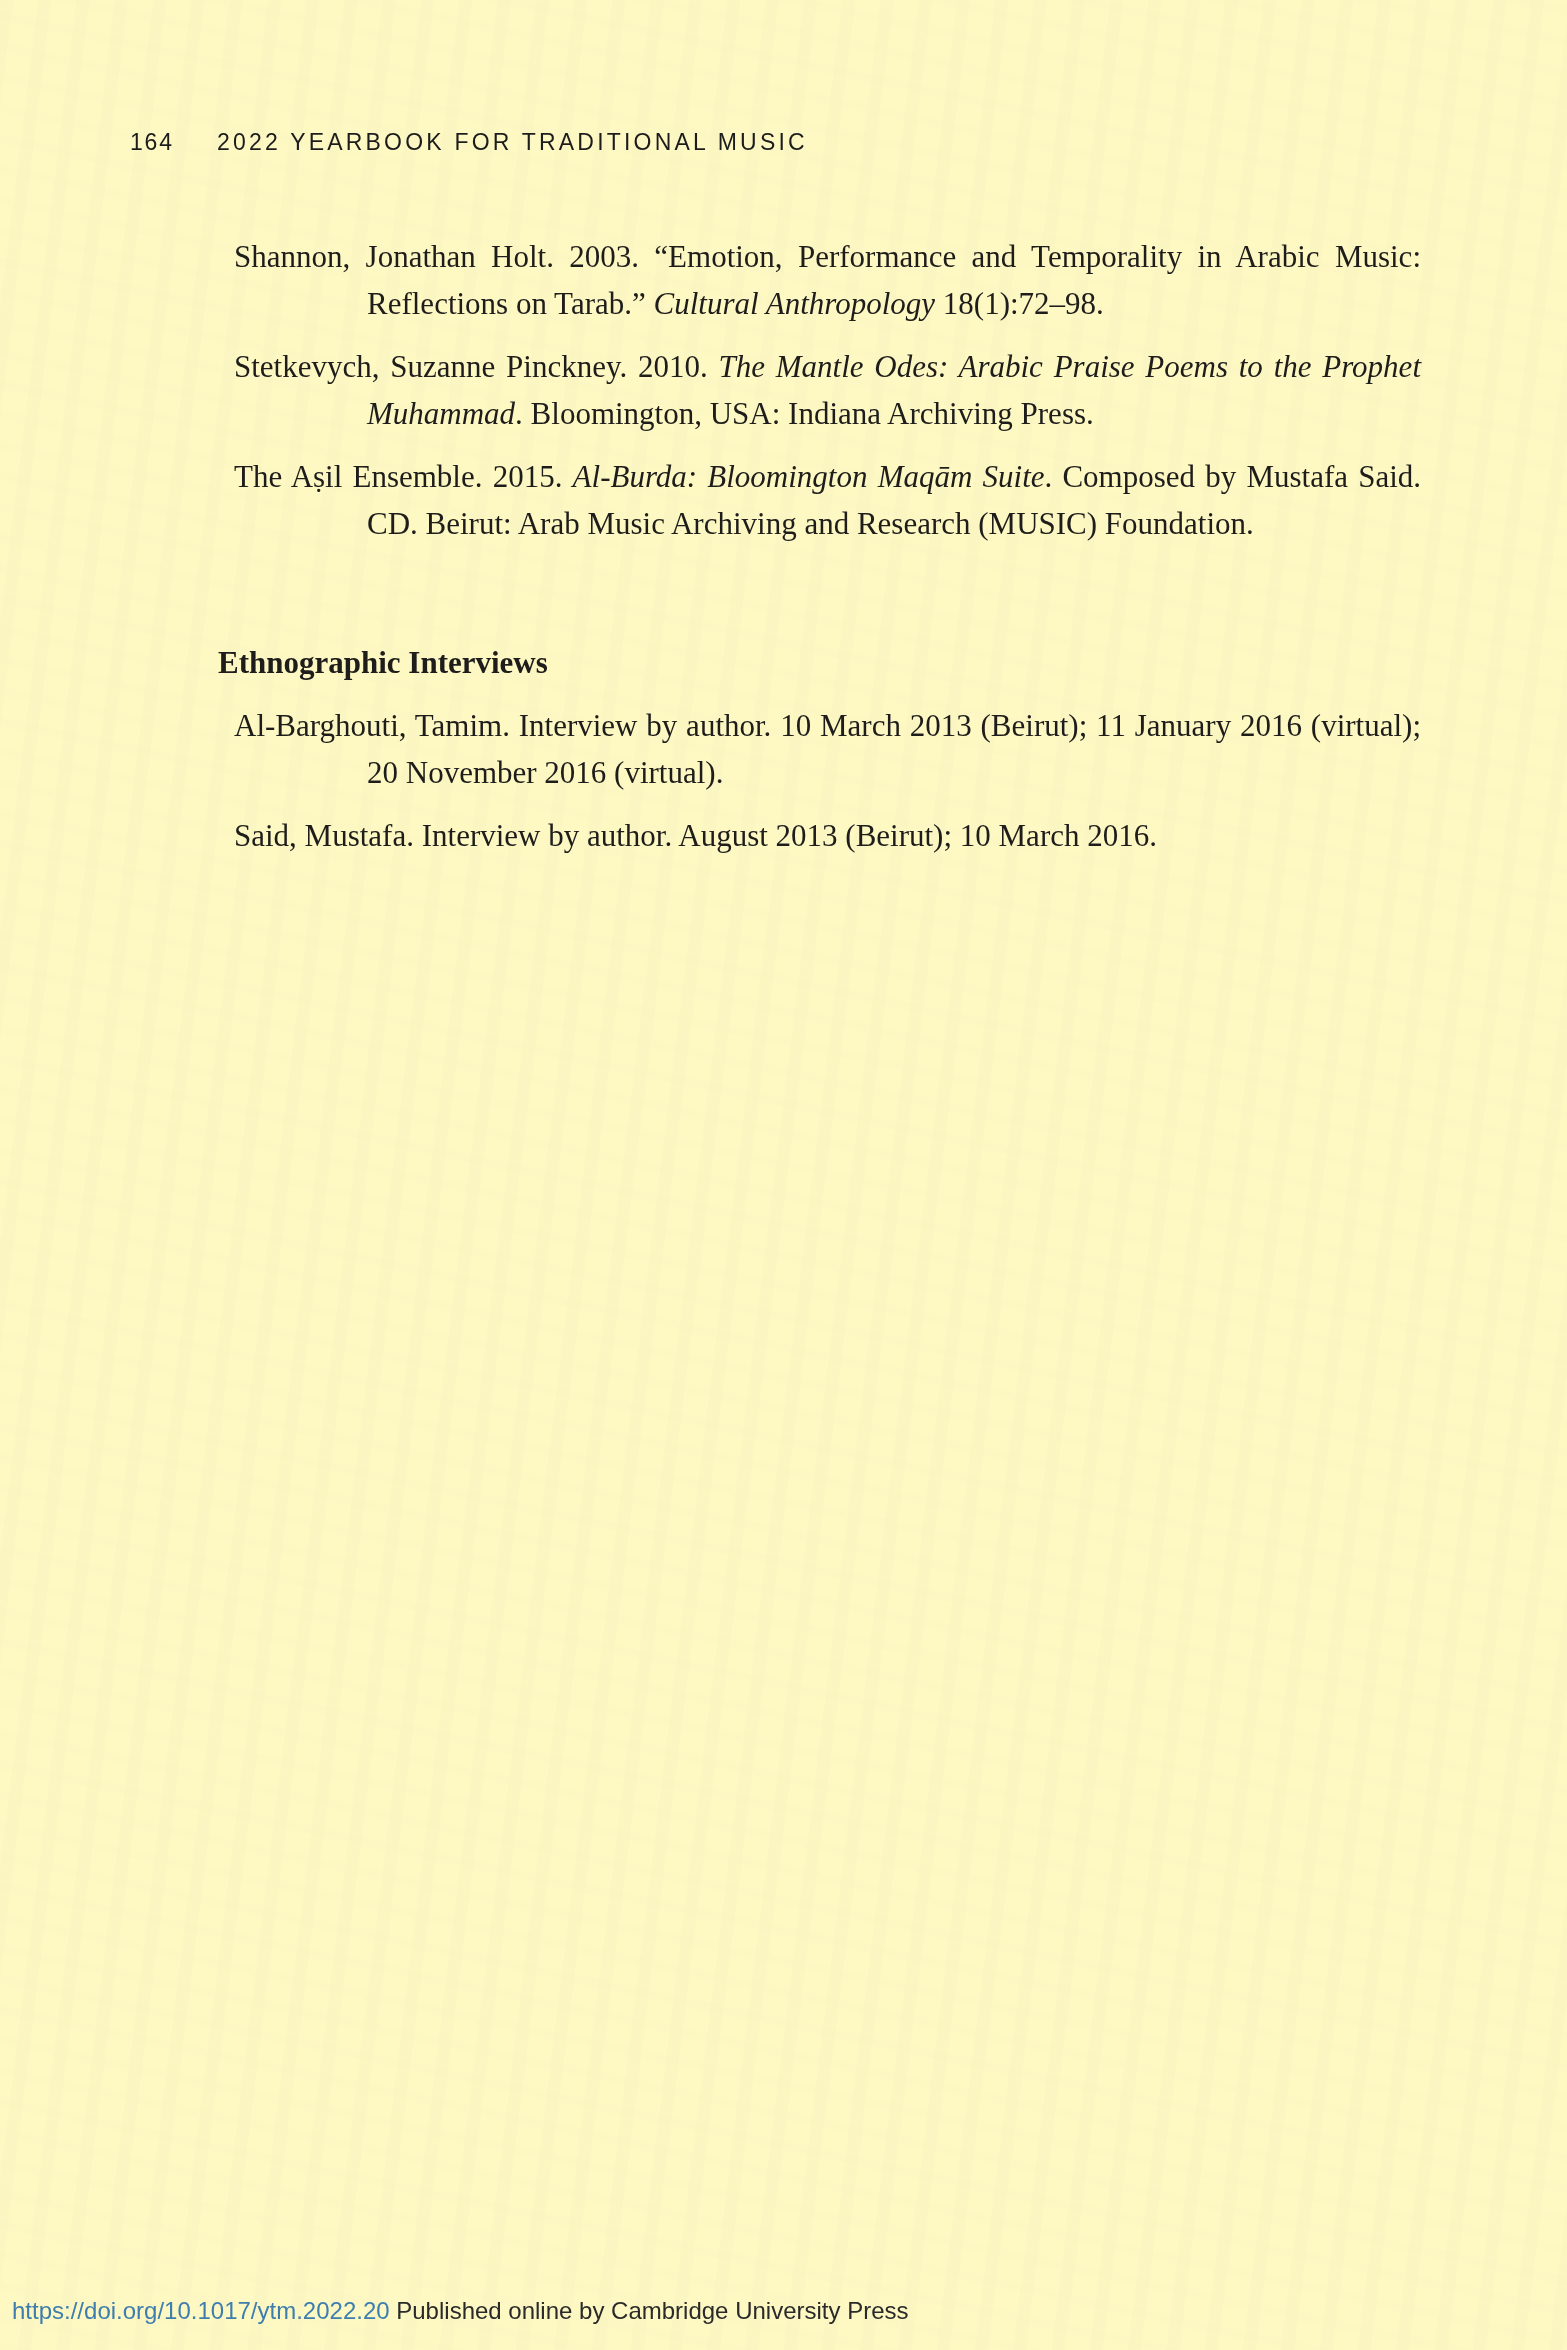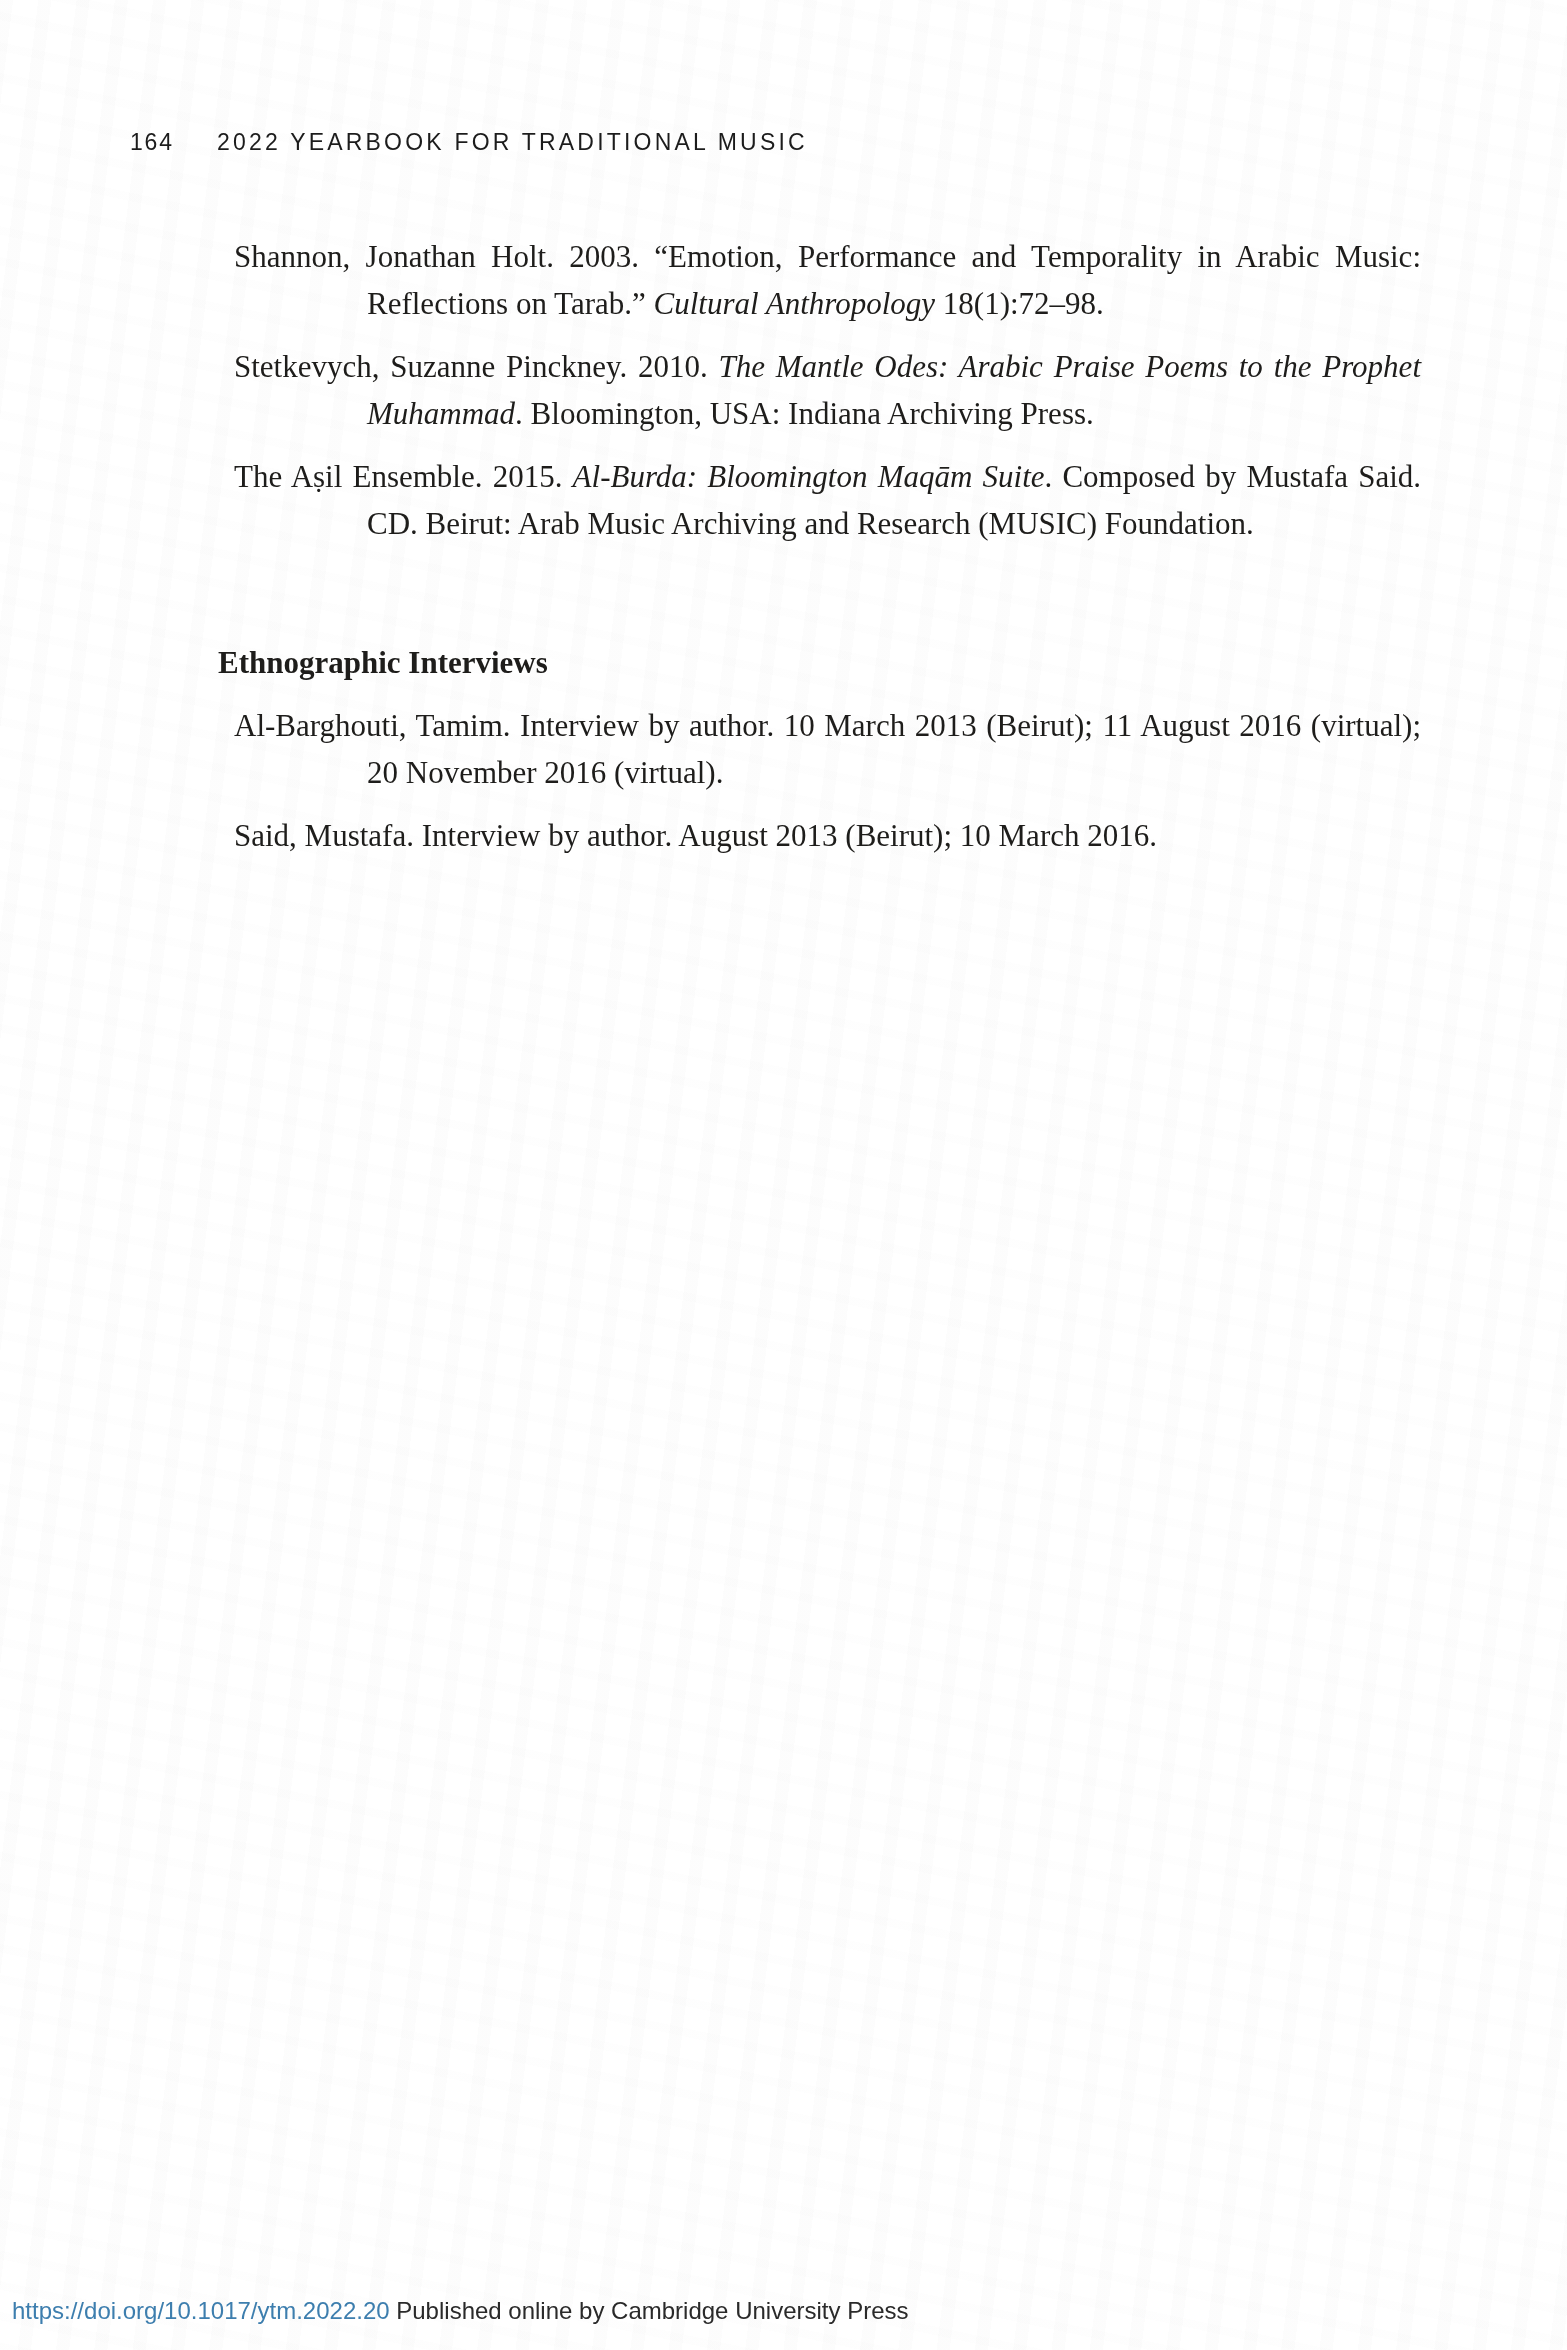--- a/index.html
+++ b/index.html
@@ -1,20 +1,20 @@
 <!DOCTYPE html>
 <html style="font-size:14.7px"><head>
 <meta charset="utf-8">
 <style>
   html, body { margin: 0; padding: 0; background: #e8e8e8; }
   .page {
     position: relative;
     width: 1568px;
     height: 2351px;
-    background: #ffffff;
+    background: #fef9c3;
     overflow: hidden;
     font-family: "Liberation Serif", serif;
     color: #1e1d1b;
   }
   
   .page::before {
     content: "";
     position: absolute;
     inset: 0;
     background:
@@ -76,21 +76,21 @@
 
   <header class="running-head">
     <span class="pagenum">164</span><span class="head-title">2022 YEARBOOK FOR TRADITIONAL MUSIC</span>
   </header>
 
   <main id="content" class="content">
       <p class="entry"><span>Shannon, Jonathan Holt. 2003. “Emotion, Performance and Temporality in Arabic Music: Reflections on Tarab.” </span><span class="it">Cultural Anthropology</span><span> 18(1):72–98.</span></p>
       <p class="entry"><span>Stetkevych, Suzanne Pinckney. 2010. </span><span class="it">The Mantle Odes: Arabic Praise Poems to the Prophet Muhammad</span><span>. Bloomington, USA: Indiana Archiving Press.</span></p>
       <p class="entry"><span>The Aṣil Ensemble. 2015. </span><span class="it">Al-Burda: Bloomington Maqām Suite</span><span>. Composed by Mustafa Said. CD. Beirut: Arab Music Archiving and Research (MUSIC) Foundation.</span></p>
       <h2 class="section-heading">Ethnographic Interviews</h2>
-      <p class="entry"><span>Al-Barghouti, Tamim. Interview by author. 10 March 2013 (Beirut); 11 August 2016 (virtual); 20 November 2016 (virtual).</span></p>
+      <p class="entry"><span>Al-Barghouti, Tamim. Interview by author. 10 March 2013 (Beirut); 11 January 2016 (virtual); 20 November 2016 (virtual).</span></p>
       <p class="entry"><span>Said, Mustafa. Interview by author. August 2013 (Beirut); 10 March 2016.</span></p>
     </main>
 
   <footer class="footer">
     <a href="#" class="doi" style="color: rgb(61, 126, 174);">https://doi.org/10.1017/ytm.2022.20</a><span>&nbsp;</span><span class="pub" style="color: rgb(42, 42, 42);">Published online by Cambridge University Press</span>
   </footer>
 
 </div>
 
 

